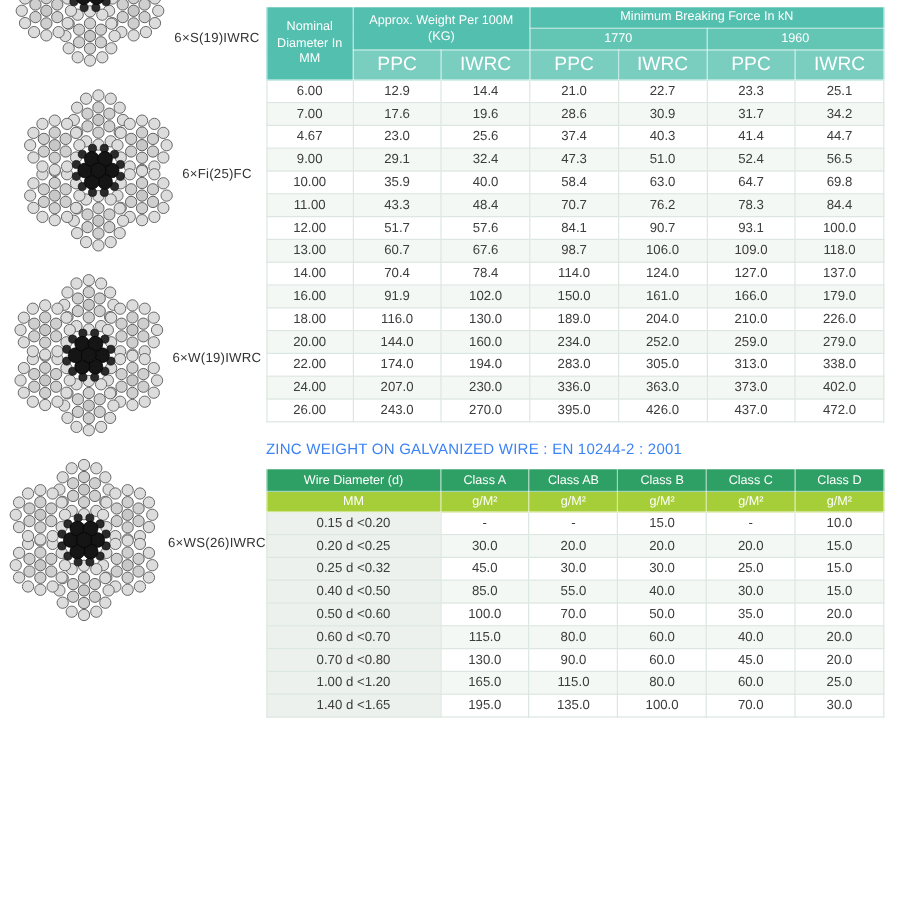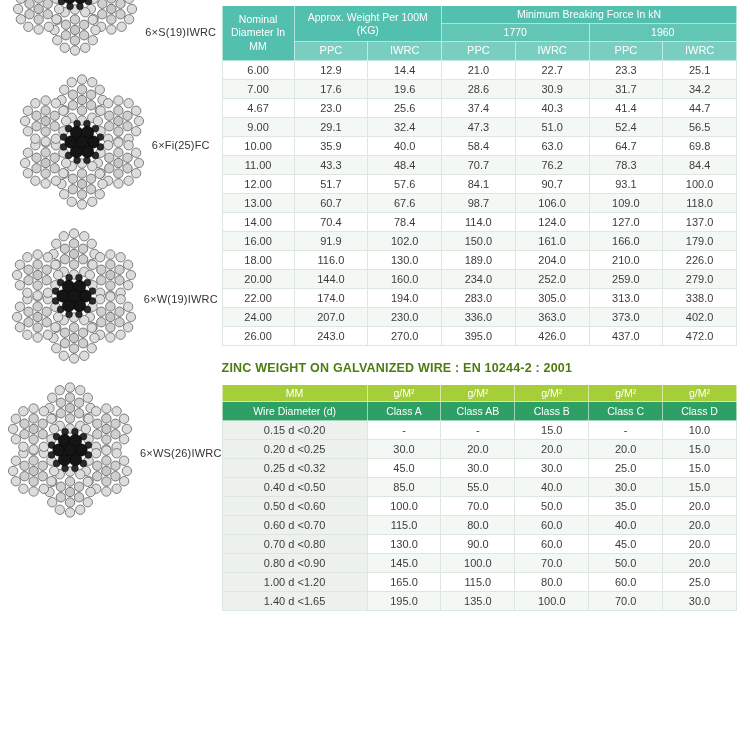--- a/index.html
+++ b/index.html
@@ -20,25 +20,25 @@
   table { border-collapse:collapse; width:100%; table-layout:fixed; }
   th { font-weight:normal; color:#fff; text-align:center; vertical-align:middle;margin-left:40px; }
   td { font-size:11px; color:#3c3c3c; text-align:center; padding:3px 2px;
        border:1px solid var(--border-color,#dce7e1); }
   tbody tr:nth-child(even) { background:var(--stripe-color,#f3f8f5); }
 
   
   .bf-table th { background:var(--teal,#53bfae); font-size:10.5px;
        border:1px solid rgba(255,255,255,.55); padding:2px 1px; line-height:1.25; }
   .bf-table th.grade { background:var(--teal-mid,#63c6b5); }
-  .bf-table th.sub { background:var(--teal-light,#79cec0); font-size:11px; }
+  .bf-table th.sub { background:var(--teal-light,#79cec0); font-size:16px; }
   .bf-table th.diam { background:var(--teal,#53bfae); }
 
   
-  .zinc-heading { font-size:12.5px; font-weight:bold; color:#4d7c0f;
+  .zinc-heading { font-size:12.5px; font-weight:normal; color:#3b82f6;
        margin:15px 0 9px 0; letter-spacing:.2px; }
 
   
   .zinc-table th.row1 { background:var(--green-dark,#2fa065); font-size:10.5px;
        border:1px solid rgba(255,255,255,.55); padding:3px 1px; }
   .zinc-table th.row2 { background:var(--green-light,#a6ce39); font-size:10.5px;
        border:1px solid rgba(255,255,255,.55); padding:2px 1px; }
   .zinc-table td:first-child { background:var(--firstcol-bg,#ecf1ed); }
 </style>
 </head>
@@ -785,35 +785,35 @@
       <colgroup>
           <col style="width:145px">
           <col>
           <col>
           <col>
           <col>
           <col>
         </colgroup>
       <thead>
         <tr>
+          <th class="row1">Wire Diameter (d)</th>
+          <th class="row1">Class A</th>
+          <th class="row1">Class AB</th>
+          <th class="row1">Class B</th>
+          <th class="row1">Class C</th>
+          <th class="row1">Class D</th>
+        </tr>
+        <tr>
           <th class="row2">MM</th>
           <th class="row2">g/M²</th>
           <th class="row2">g/M²</th>
           <th class="row2">g/M²</th>
           <th class="row2">g/M²</th>
           <th class="row2">g/M²</th>
         </tr>
-        <tr>
-          <th class="row1">Wire Diameter (d)</th>
-          <th class="row1">Class A</th>
-          <th class="row1">Class AB</th>
-          <th class="row1">Class B</th>
-          <th class="row1">Class C</th>
-          <th class="row1">Class D</th>
-        </tr>
       </thead>
       <tbody id="zinc-body">
           <tr>
             <td>0.15  d &lt;0.20</td>
             <td>-</td>
             <td>-</td>
             <td>15.0</td>
             <td>-</td>
             <td>10.0</td>
           </tr>
@@ -859,28 +859,20 @@
           </tr>
           <tr>
             <td>0.70  d &lt;0.80</td>
             <td>130.0</td>
             <td>90.0</td>
             <td>60.0</td>
             <td>45.0</td>
             <td>20.0</td>
           </tr>
           <tr>
-            <td>0.80  d &lt;0.90</td>
-            <td>145.0</td>
-            <td>100.0</td>
-            <td>70.0</td>
-            <td>50.0</td>
-            <td>20.0</td>
-          </tr>
-          <tr>
             <td>1.00  d &lt;1.20</td>
             <td>165.0</td>
             <td>115.0</td>
             <td>80.0</td>
             <td>60.0</td>
             <td>25.0</td>
           </tr>
           <tr>
             <td>1.40  d &lt;1.65</td>
             <td>195.0</td>

